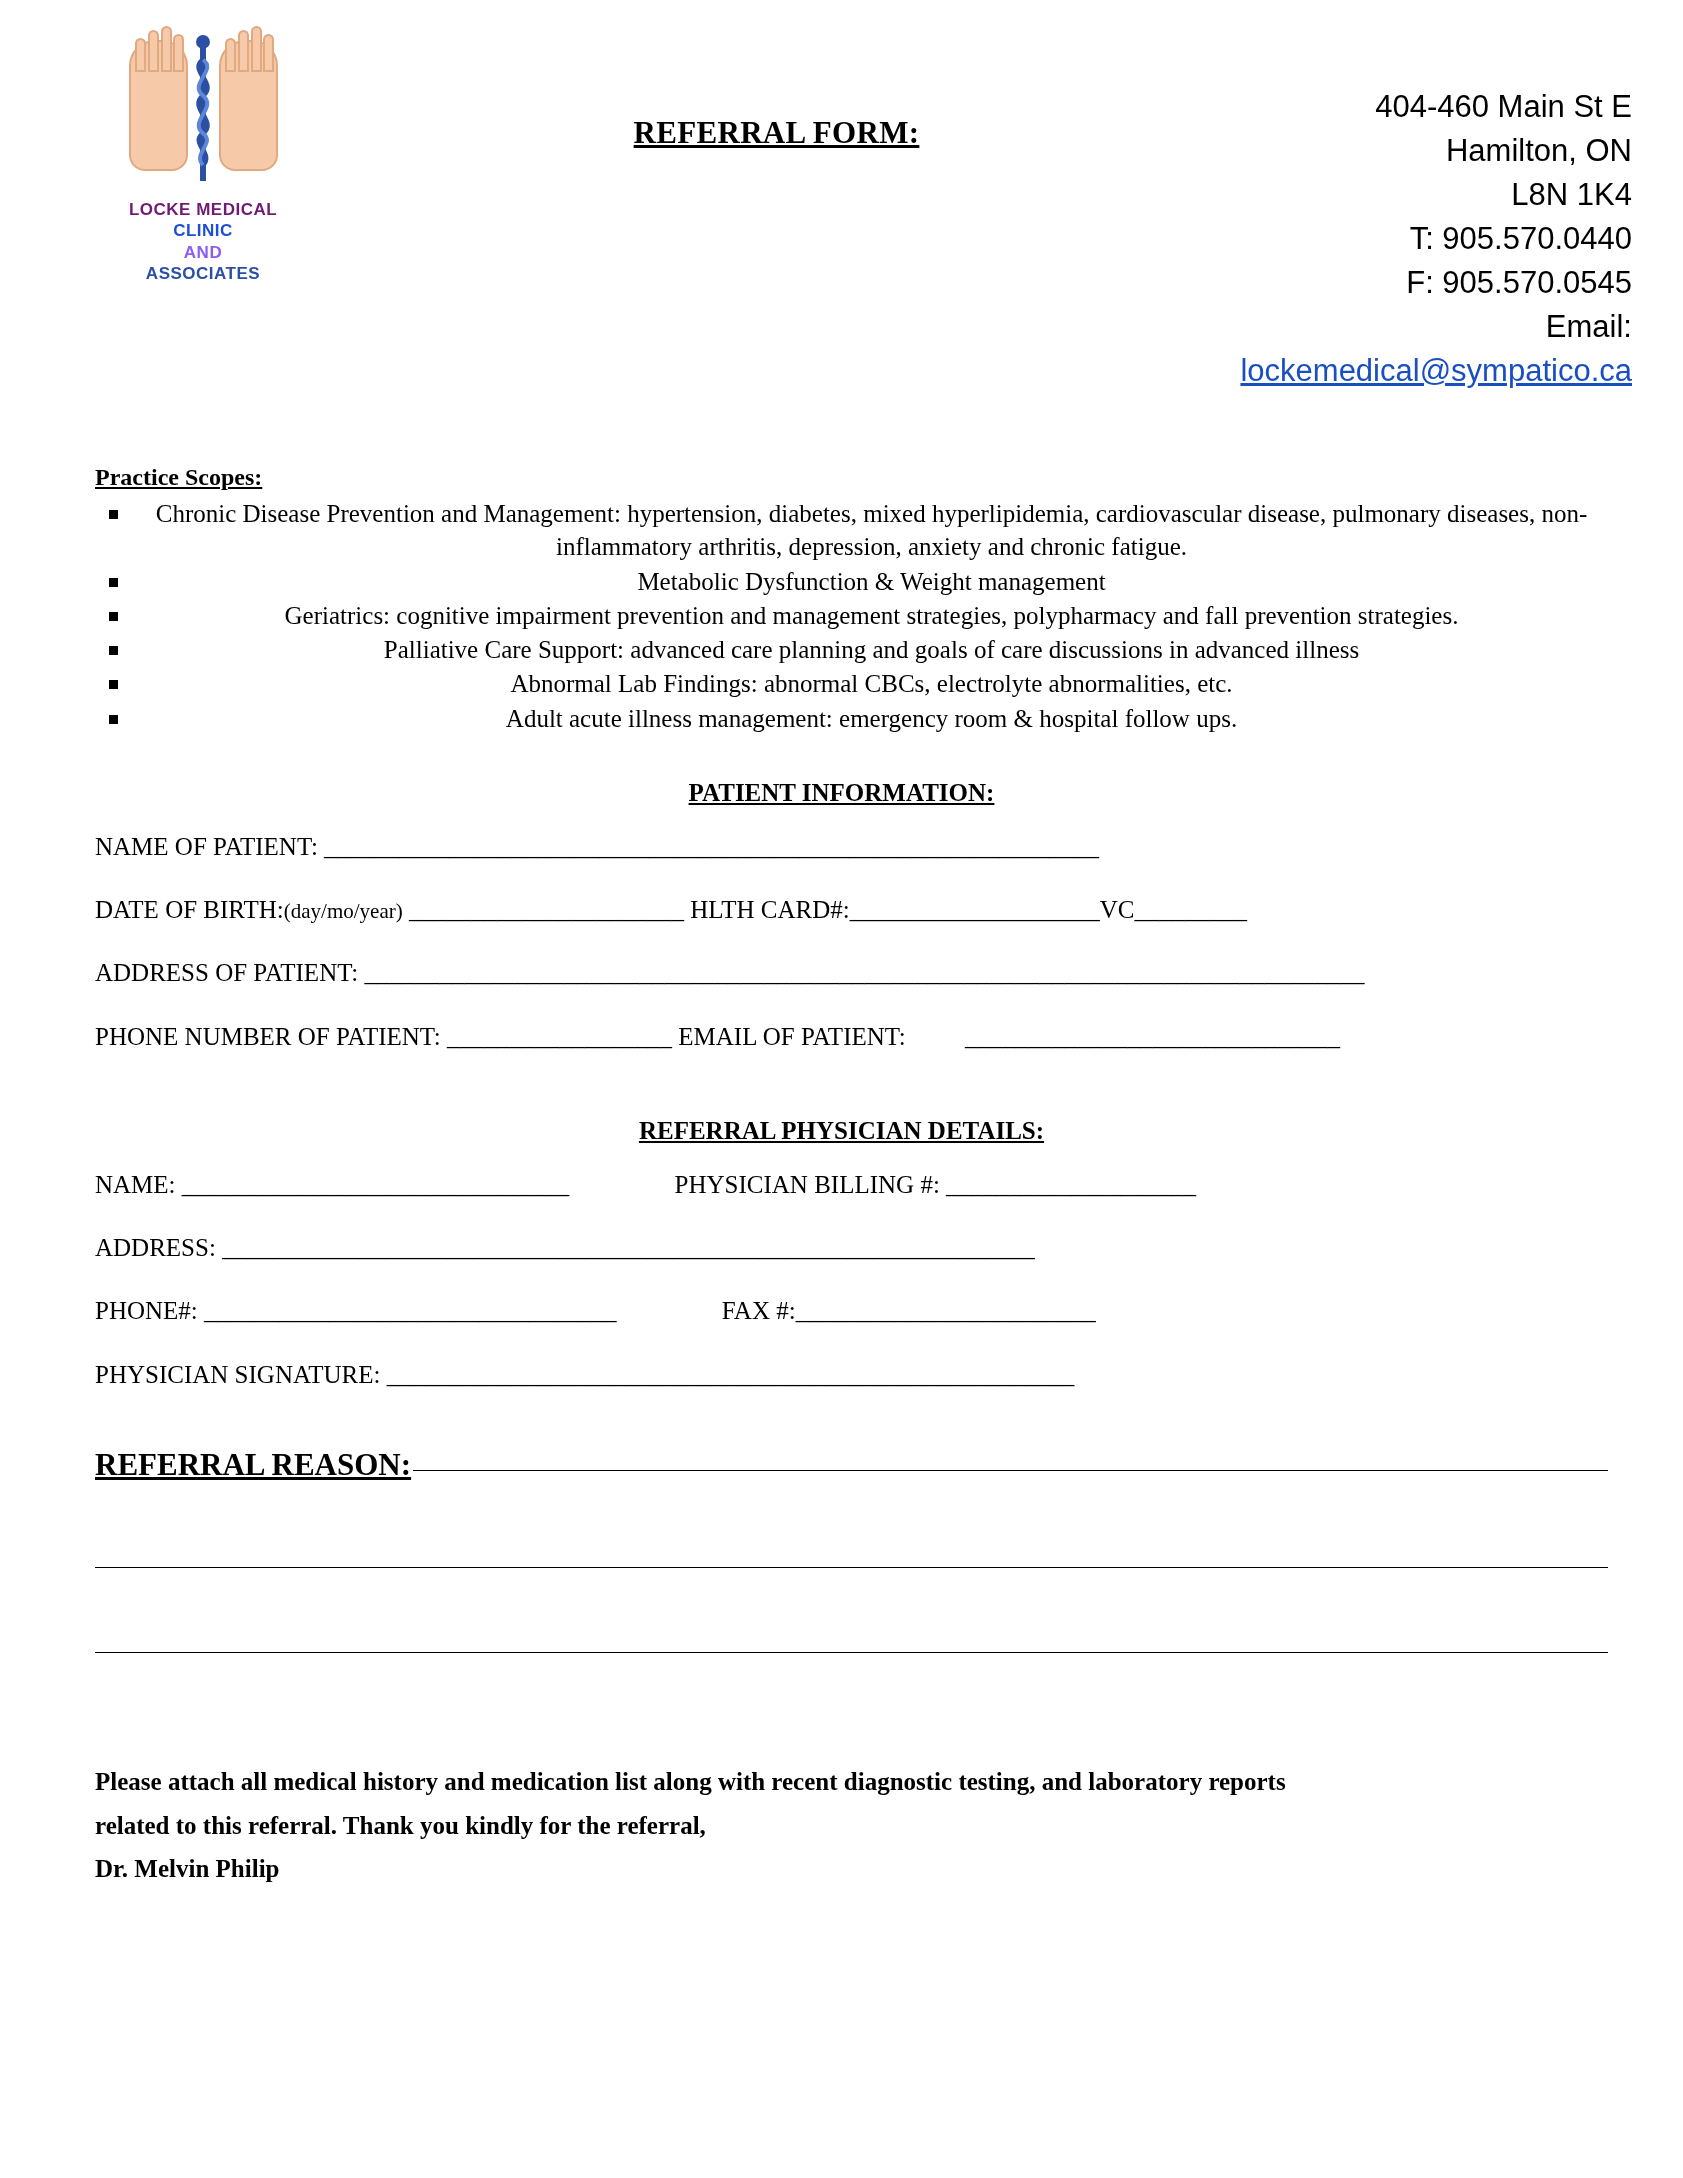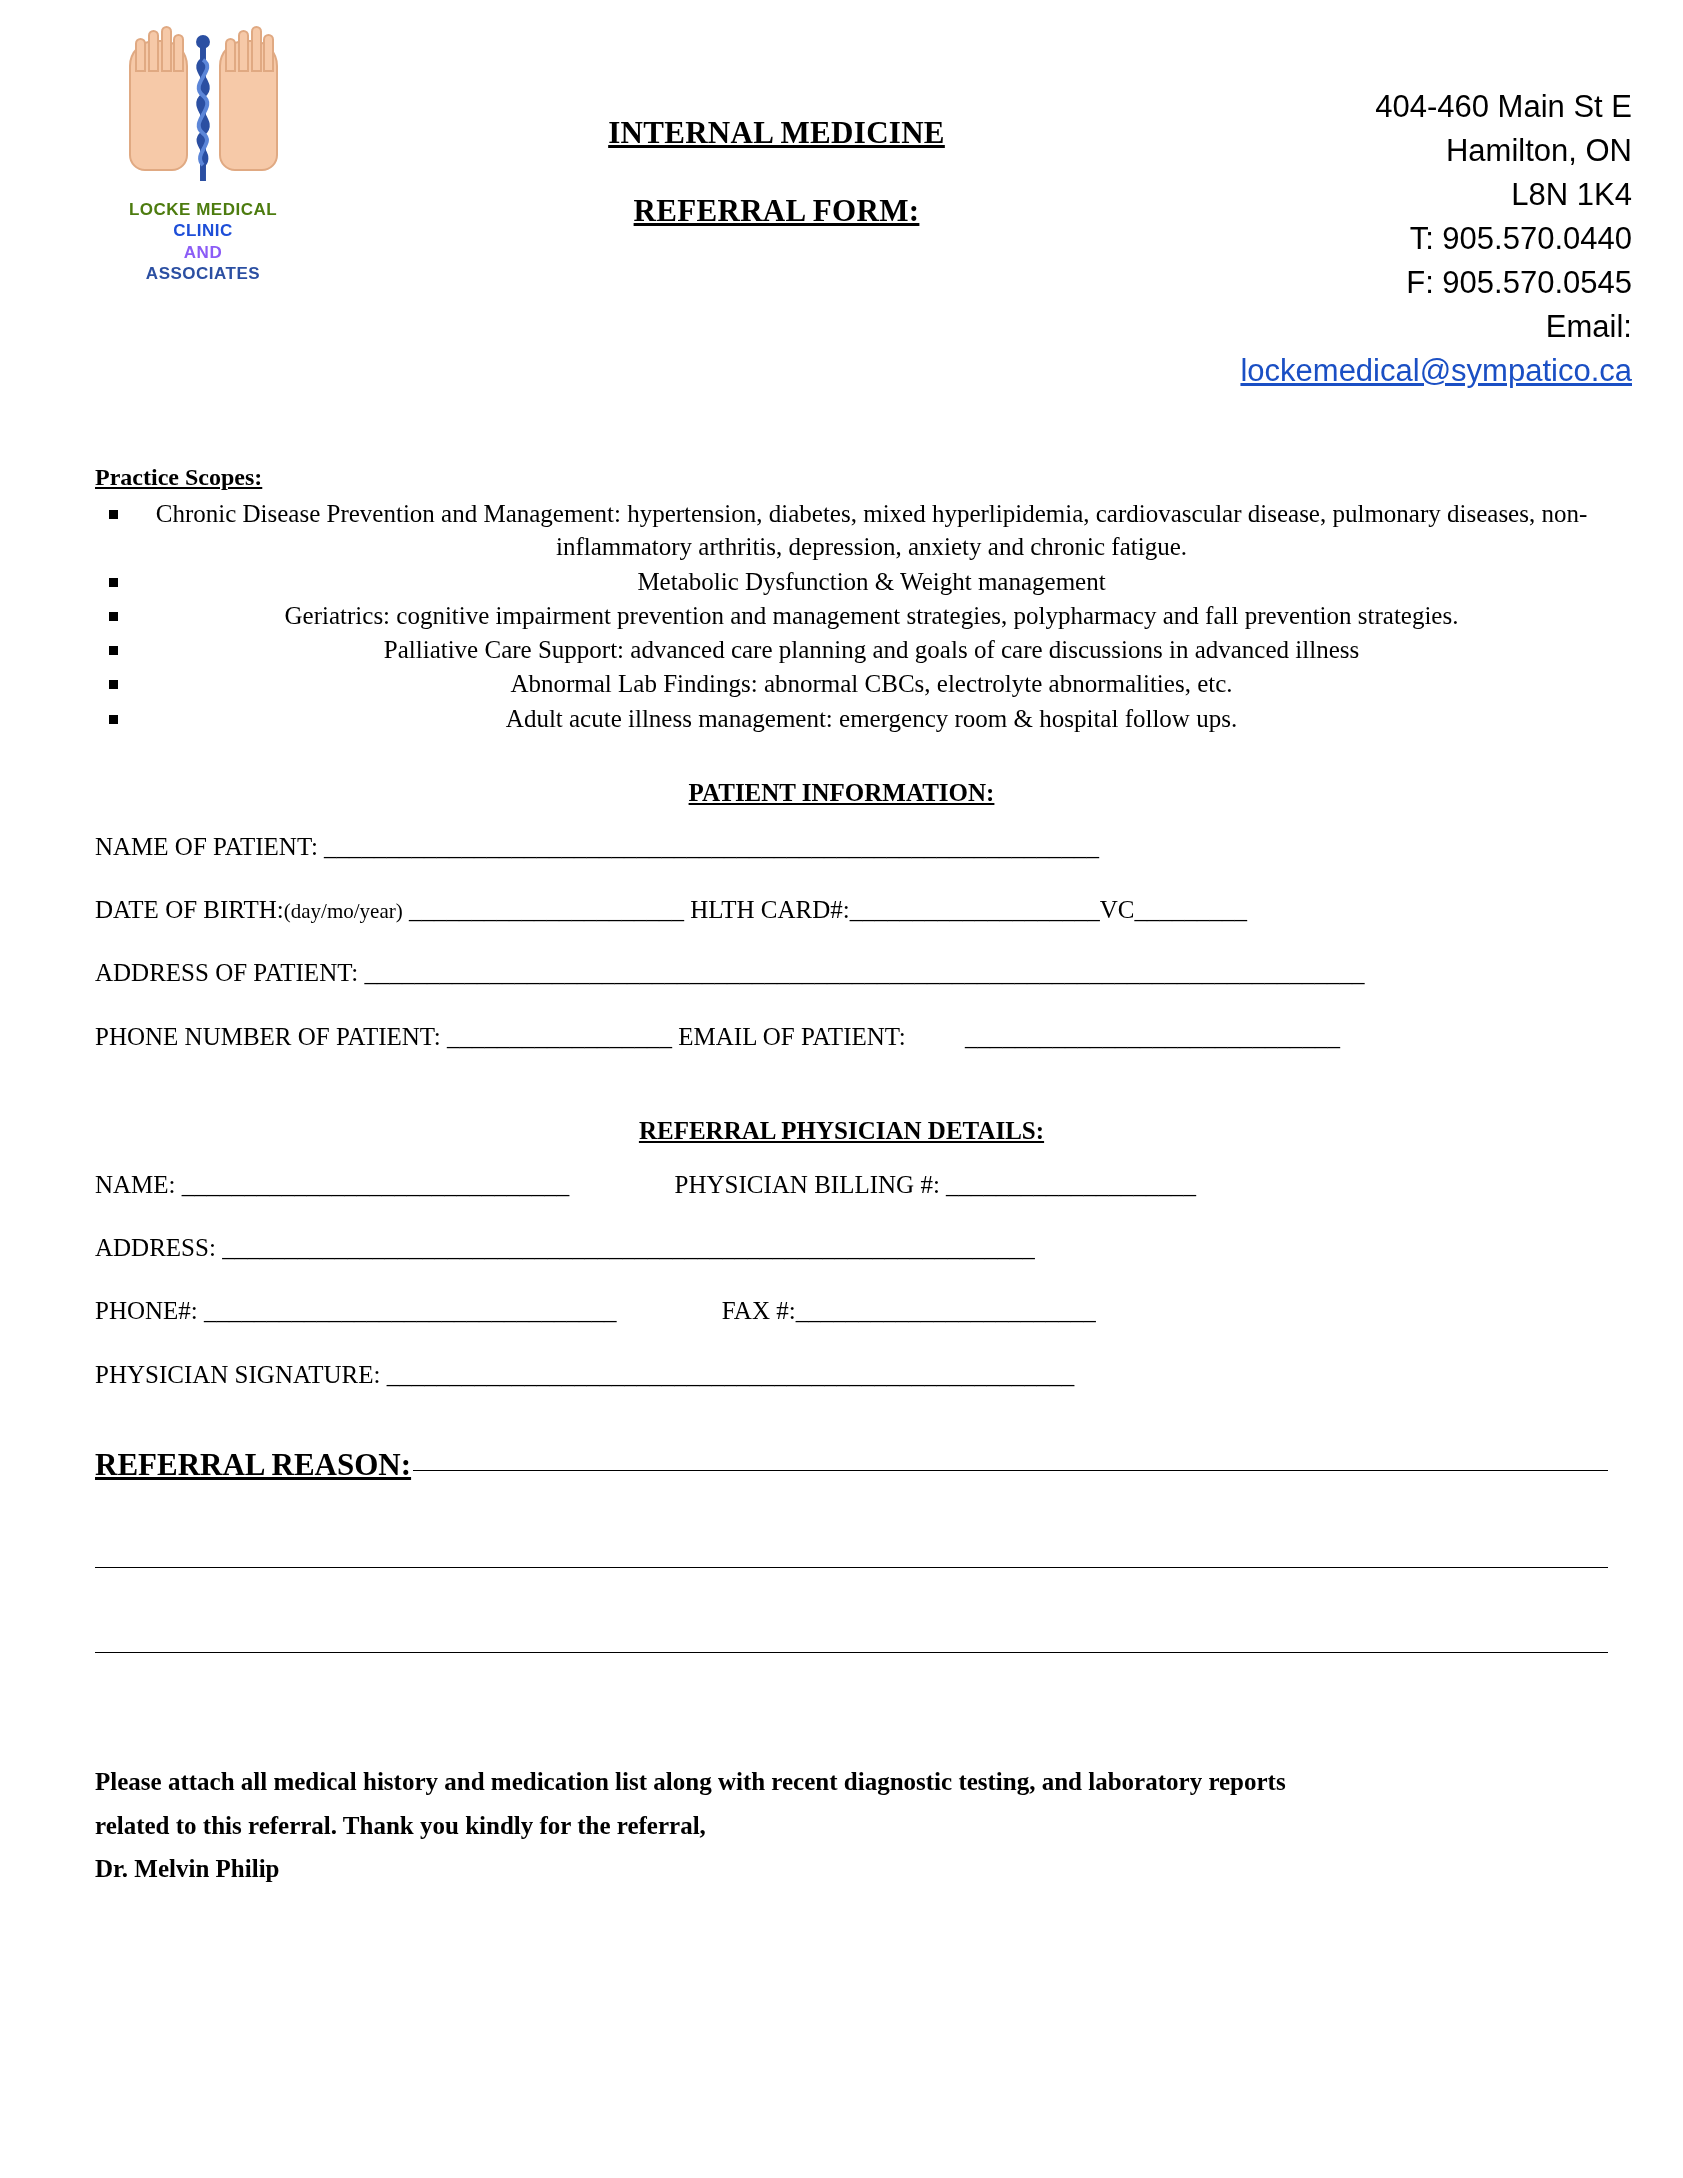--- a/index.html
+++ b/index.html
@@ -76,21 +76,21 @@
     height: 149px;
   }
   .logo-text {
     font-family: "Liberation Sans", sans-serif;
     font-weight: bold;
     font-size: 17px;
     letter-spacing: 0.5px;
     line-height: 1.25;
     margin-top: 2px;
   }
-  .logo-line1 { color: #4d7c0f; }
+  .logo-line1 { color: #701a75; }
   .logo-line2 { color: #1d4ed8; }
   .logo-line3 { color: #8b5cf6; }
   .logo-line4 { color: #2b4fa2; }
 
   .title-block {
     flex: 1 1 auto;
     text-align: center;
     padding-top: 89px;
   }
   .doc-title {
@@ -252,21 +252,20 @@
       </div>
       <div class="logo-text">
         <div class="logo-line1">LOCKE MEDICAL</div>
         <div class="logo-line2">CLINIC</div>
         <div class="logo-line3">AND</div>
         <div class="logo-line4">ASSOCIATES</div>
       </div>
     </div>
 
     <div class="title-block">
-      <div class="doc-title">INTERNAL MEDICINE</div>
       <div class="doc-title2">REFERRAL FORM:</div>
     </div>
 
     <div class="contact-block">
       <div>404-460 Main St E</div>
       <div>Hamilton, ON</div>
       <div>L8N 1K4</div>
       <div>T: 905.570.0440</div>
       <div>F: 905.570.0545</div>
       <div>Email:</div>

